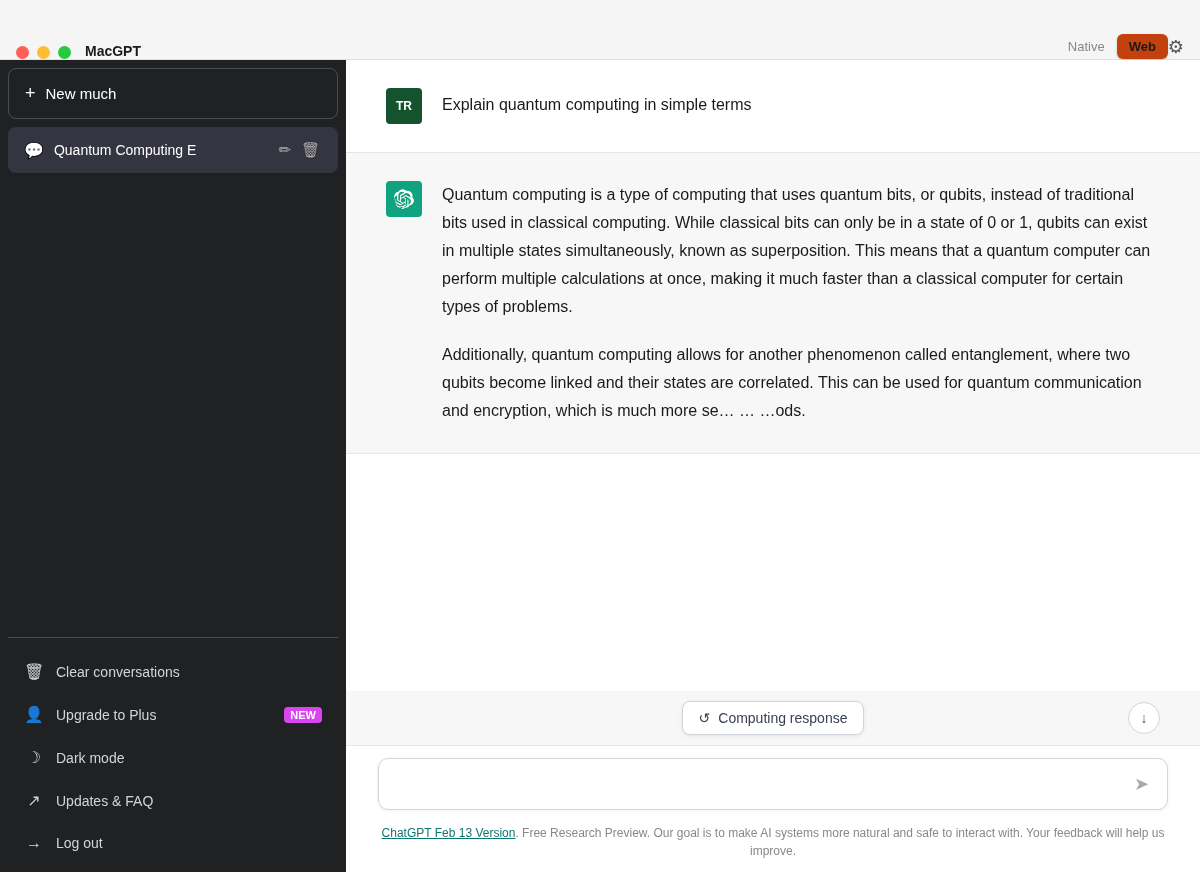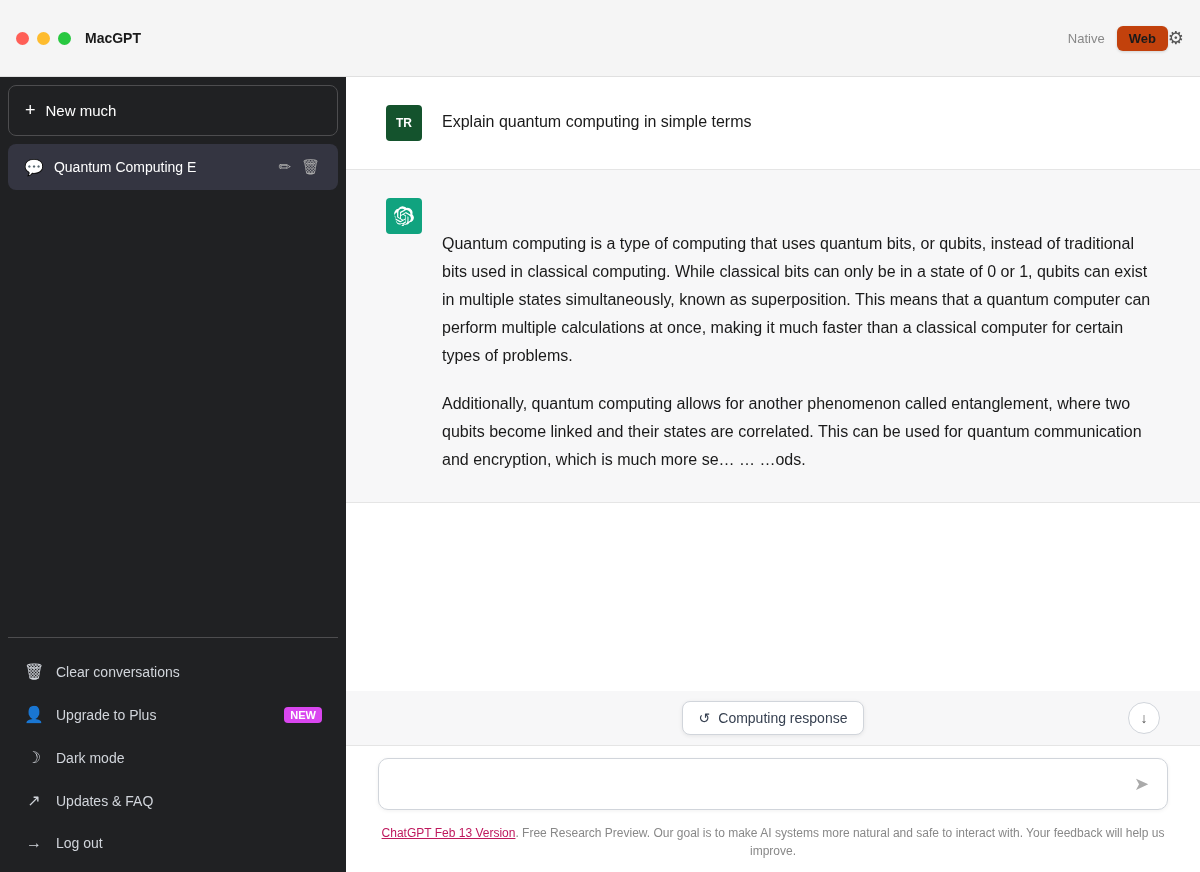--- a/index.html
+++ b/index.html
@@ -8,25 +8,25 @@
       background: #fff;
       width: 1200px;
       height: 872px;
       overflow: hidden;
       display: flex;
       flex-direction: column;
     }
 
     
     .titlebar {
-      height: 77px;
+      height: 60px;
       background: #f5f5f5;
       border-bottom: 1px solid #e0e0e0;
       display: flex;
-      align-items: center;
+      align-items: flex-end;
       padding: 0 16px;
       flex-shrink: 0;
     }
     .traffic-lights {
       display: flex;
       gap: 8px;
       margin-right: 14px;
     }
     .traffic-light {
       width: 13px;
@@ -229,21 +229,20 @@
       font-size: 18px;
       display: flex;
       align-items: center;
       justify-content: center;
       flex-shrink: 0;
     }
     .ai-text {
       font-size: 16px;
       color: #1a1a1a;
       line-height: 1.75;
-      margin-top: 32px;
     }
     .ai-text p + p { margin-top: 20px; }
 
     
     .regenerate-bar {
       display: flex;
       justify-content: center;
       align-items: center;
       padding: 10px 0;
       background: #f7f7f8;
@@ -316,21 +315,21 @@
 
     
     .chat-footer {
       text-align: center;
       font-size: 12px;
       color: #888;
       padding: 6px 20px 12px;
       line-height: 1.5;
     }
     .chat-footer a {
-      color: #be185d;
+      color: #0f766e;
       text-decoration: underline;
     }
   </style>
 </head>
 <body>
 
 <div class="titlebar">
   <div class="traffic-lights">
     <div class="traffic-light tl-red"></div>
     <div class="traffic-light tl-yellow"></div>

